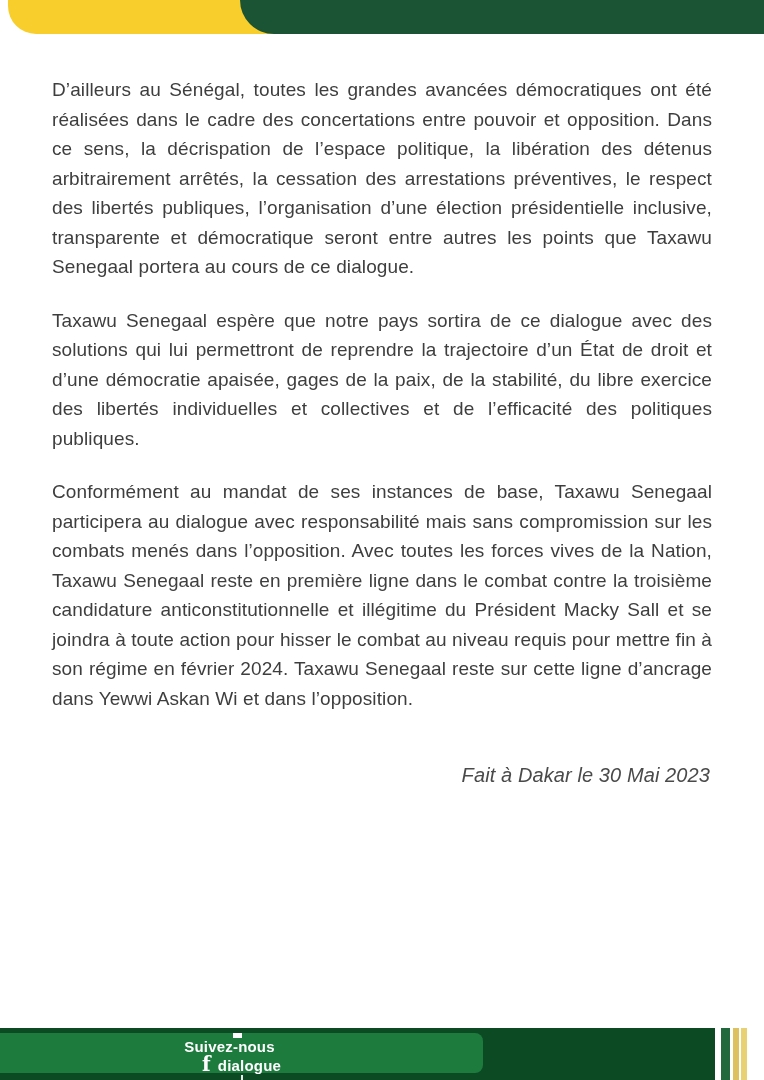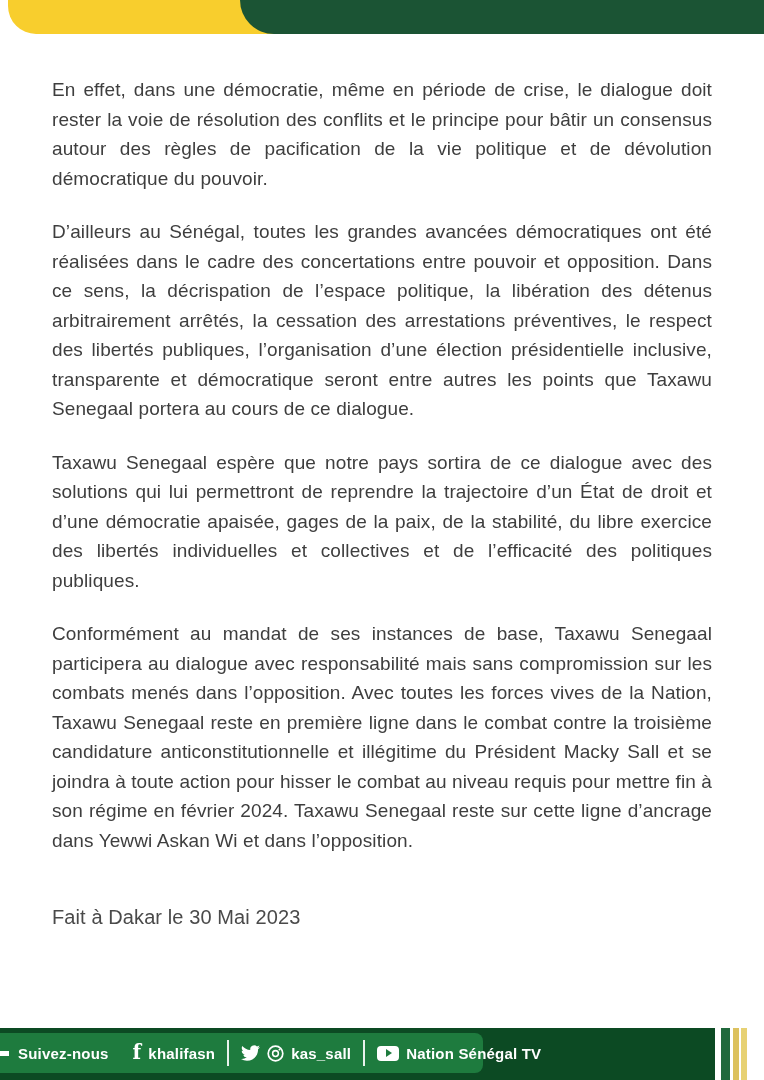--- a/index.html
+++ b/index.html
@@ -42,41 +42,43 @@
     position:absolute;left:52px;top:75px;
     width:660px;
     color:var(--body-text);
     font-size:19px;line-height:29.5px;
     text-align:justify;
     letter-spacing:0.1px;
   }
   .doc-body p{margin:0 0 24px 0;}
   .dateline{
     margin-top:48px !important;
-    text-align:left;
+    text-align:right;
+    font-style:italic;
     font-size:20px;
     color:#4a4a4a;
     padding-right:2px;
   }
   
   .footer-bar{
     position:absolute;left:0;top:1028px;
     width:715px;height:52px;
     background:var(--footer-green-dark);
   }
   .footer-light{
     position:absolute;left:0;top:1033px;
     width:483px;height:40px;
     background:var(--footer-green-light);
     border-radius:0 8px 8px 0;
     display:flex;align-items:center;
     color:#ffffff;
     font-size:15px;font-weight:bold;
     letter-spacing:0.2px;
     white-space:nowrap;
+    flex-direction:column;
   }
   .edge-dash{
     width:9px;height:5px;background:#ffffff;
     margin-right:9px;flex:0 0 auto;
   }
   .follow-label{margin-right:24px;}
   .social-item{display:flex;align-items:center;gap:7px;cursor:pointer;}
   .divider{
     width:2px;height:26px;background:rgba(255,255,255,.9);
     margin:0 12px;flex:0 0 auto;
@@ -106,37 +108,36 @@
 </style>
 </head>
 <body>
 
 <div class="page">
 
   <div class="header-yellow"></div>
   <div class="header-green"></div>
 
   <div class="doc-body">
-    <p>En effet, dans une démocratie, même en période de crise, le dialogue doit rester la voie de résolution des conflits  et le principe pour bâtir un consensus autour des règles de pacification de la vie politique et de dévolution démocratique du pouvoir.</p>
     <p>D’ailleurs au Sénégal, toutes les grandes avancées démocratiques ont été réalisées dans le cadre des concertations entre pouvoir et opposition. Dans ce sens, la décrispation de l’espace politique, la libération des détenus arbitrairement arrêtés, la cessation des arrestations préventives, le respect des libertés publiques, l’organisation d’une élection présidentielle inclusive, transparente et démocratique seront entre autres les points que Taxawu Senegaal portera au cours de ce dialogue.</p>
     <p>Taxawu Senegaal espère que notre pays sortira de ce dialogue  avec des solutions qui lui permettront de reprendre la trajectoire d’un État de droit et d’une démocratie apaisée, gages de la paix, de la stabilité, du libre exercice des libertés individuelles et collectives et de l’efficacité des politiques publiques.</p>
     <p>Conformément au mandat de ses instances de base, Taxawu Senegaal participera au dialogue avec responsabilité mais sans compromission sur les combats menés dans l’opposition. Avec toutes les forces vives de la Nation, Taxawu Senegaal reste en première ligne dans le combat contre la troisième candidature anticonstitutionnelle et illégitime du Président Macky Sall et se joindra à toute action pour hisser le combat au niveau requis pour mettre fin à son régime en février 2024. Taxawu Senegaal reste sur cette ligne d’ancrage dans Yewwi Askan Wi et dans l’opposition.</p>
     <p class="dateline">Fait à Dakar le 30 Mai 2023</p>
   </div>
 
   <div class="footer-bar"></div>
 
   <div class="footer-light">
     <span class="edge-dash"></span>
 
     <span class="follow-label">Suivez-nous</span>
 
     <span class="social-item">
       <span class="icon fb-glyph">f</span>
-      <span>khalifasn</span>
+      <span>dialogue</span>
     </span>
 
     <span class="divider"></span>
 
     <span class="social-item">
       <span class="icon">
         <svg width="19" height="16" viewBox="0 0 24 20" fill="#ffffff">
           <path d="M23.95 2.57a10 10 0 0 1-2.82.77A4.96 4.96 0 0 0 23.29.62c-.95.56-2 .96-3.12 1.18A4.92 4.92 0 0 0 11.78 6.3C7.69 6.09 4.07 4.13 1.64 1.16a4.82 4.82 0 0 0-.67 2.48c0 1.71.87 3.21 2.19 4.1a4.9 4.9 0 0 1-2.23-.62v.06a4.92 4.92 0 0 0 3.95 4.83 5 5 0 0 1-2.21.08 4.94 4.94 0 0 0 4.6 3.42A9.87 9.87 0 0 1 0 17.61a14 14 0 0 0 7.56 2.21c9.05 0 14-7.5 14-13.99 0-.21 0-.42-.02-.63a9.94 9.94 0 0 0 2.41-2.63z"></path>
         </svg>
       </span>

